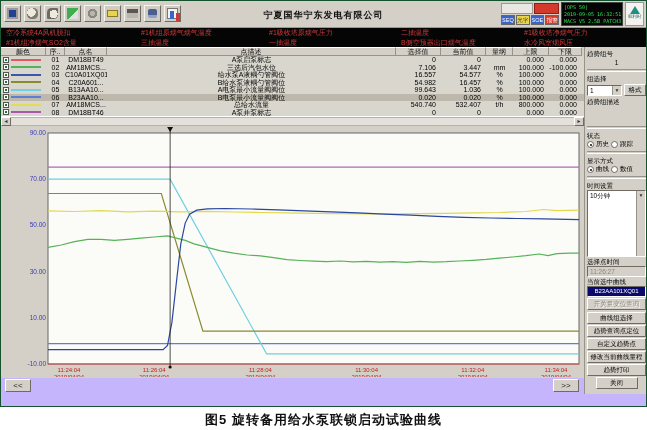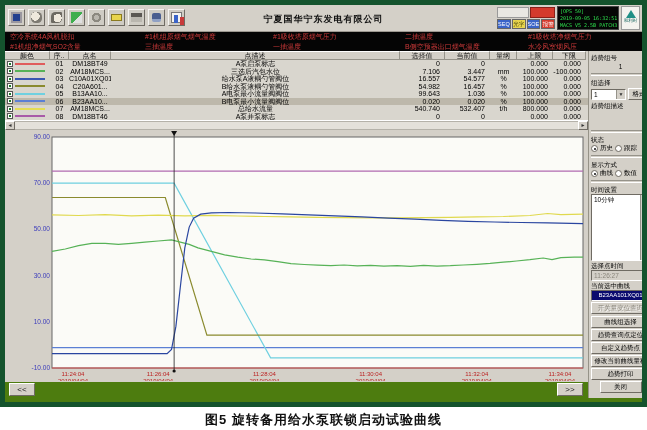--- a/index.html
+++ b/index.html
@@ -1,18 +1,18 @@
 <!DOCTYPE html>
 <html><head>
 <meta charset="utf-8">
 <style>
   * { margin:0; padding:0; box-sizing:border-box; }
   body { background:#ffffff; font-family:"Liberation Sans","DejaVu Sans",sans-serif; }
   .page { width:647px; height:430px; position:relative; background:#fff; }
-  .window { position:absolute; top:0; left:0; width:647px; height:407px; background:#4d7c0f; border:5px solid #14532d; overflow:hidden; }
+  .window { position:absolute; top:0; left:0; width:647px; height:407px; background:#c4b5fd; border:1px solid #14532d; overflow:hidden; }
 
   
   .toolbar { position:absolute; top:0; left:0; right:0; height:27px; background:#d4d0c8; border-bottom:1px solid #9c9890; }
   .tb-icons { position:absolute; left:3px; top:4px; display:flex; gap:3px; }
   .tbicon { width:17px; height:17px; border:1px solid; border-color:#f5f4f1 #6f6b63 #6f6b63 #f5f4f1; background:#cfccc4; position:relative; }
   .tbicon i { position:absolute; inset:2px; display:block; }
   .ic-monitor i { background:#23408f; border:2px solid #9a979f; }
   .ic-hand1 i { background:radial-gradient(circle at 40% 40%, #efe9dd 0 45%, #7d7a72 46% 100%); border-radius:40%; }
   .ic-hand2 i { background:radial-gradient(circle at 60% 55%, #efe9dd 0 45%, #6d6a62 46% 100%); border-radius:40% 10% 40% 10%; }
   .ic-chip i { background:linear-gradient(135deg,#3fae4e 0 55%, #e0e0e0 56% 100%); }

